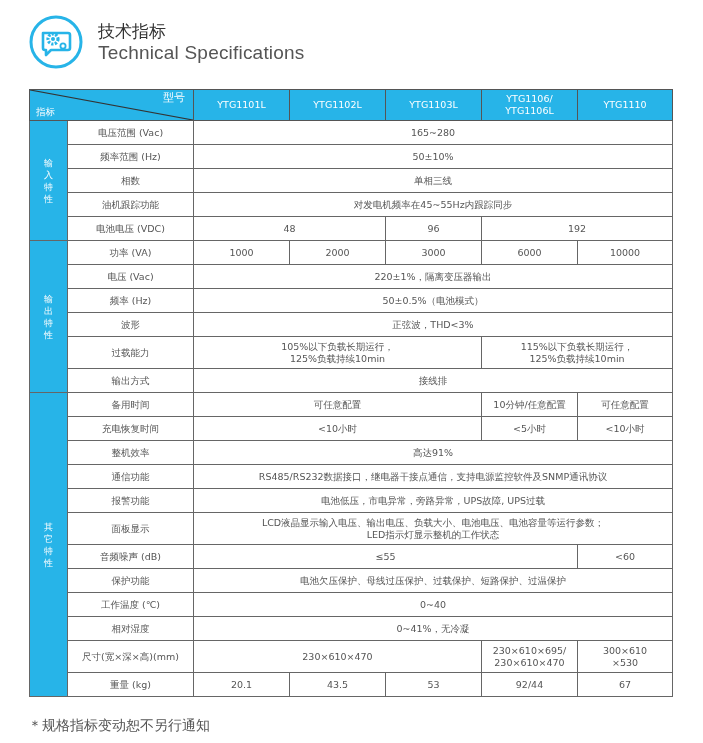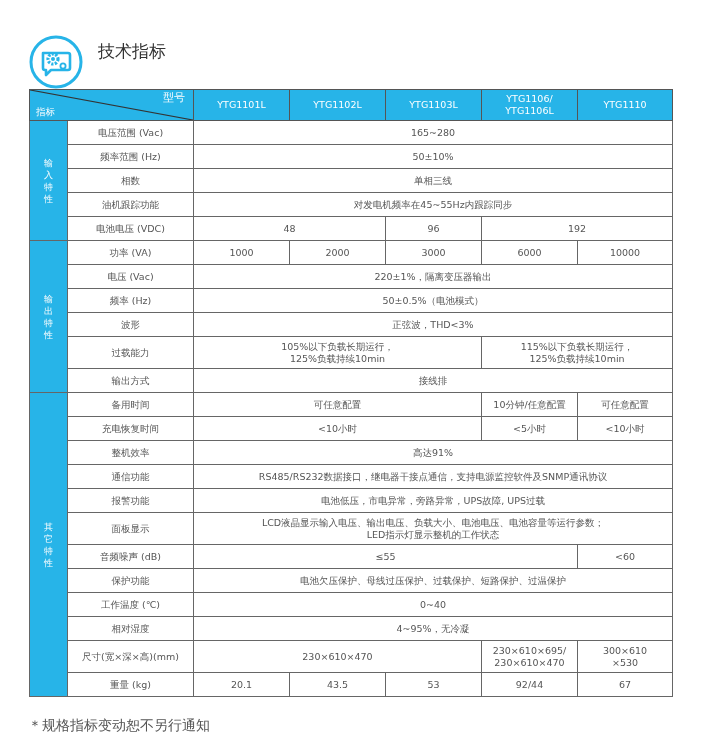--- a/index.html
+++ b/index.html
@@ -1,18 +1,18 @@
 <!DOCTYPE html>
 <html><head>
   <meta charset="utf-8">
   <style>
     html, body { margin: 0; padding: 0; background: #ffffff; }
     body { width: 703px; height: 743px; position: relative; overflow: hidden;
       font-family: "DejaVu Sans", "Liberation Sans", sans-serif; color: #4a4a4a; }
-    .header { position: absolute; left: 28px; top: 34px; height: 62px; width: 640px; text-decoration: underline; }
+    .header { position: absolute; left: 28px; top: 14px; height: 62px; width: 640px; text-decoration: underline; }
     .logo { position: absolute; left: 0; top: 0; width: 56px; height: 56px; }
     .title-cn { position: absolute; left: 70px; top: 6px; font-size: 17px; color: #333; }
     .title-en { position: absolute; left: 70px; top: 28px; font-size: 19px; color: #555;
       font-family: "Liberation Sans", sans-serif; letter-spacing: 0.2px; }
     table.spec { position: absolute; left: 29px; top: 89px; width: 643px; border-collapse: collapse;
       table-layout: fixed; font-size: 9.5px; color: #555; }
     table.spec td, table.spec th { border: 1px solid #666; text-align: center; vertical-align: middle;
       padding: 0 2px; line-height: 12px; }
     table.spec thead th { background: #27b4e8; color: #fff; font-weight: normal; height: 30px; font-size: 9.5px;
       border-color: #555; }
@@ -33,20 +33,21 @@
   <div class="logo">
     <svg width="56" height="56" viewBox="0 0 56 56">
       <circle cx="28" cy="28" r="25" fill="none" stroke="#27b4e8" stroke-width="3"></circle>
       <path d="M15 19 h25 a2 2 0 0 1 2 2 v13 a2 2 0 0 1 -2 2 h-17 l-5 5 v-5 h-1 a2 2 0 0 1 -2 -2 z" fill="none" stroke="#27b4e8" stroke-width="2.6" stroke-linejoin="round"></path>
       <circle cx="25" cy="25" r="5" fill="none" stroke="#27b4e8" stroke-width="3.2" stroke-dasharray="2.2 1.4"></circle>
       <circle cx="25" cy="25" r="2" fill="#27b4e8"></circle>
       <circle cx="35" cy="32" r="2.6" fill="none" stroke="#27b4e8" stroke-width="1.8"></circle>
     </svg>
   </div>
   <div class="title-cn">技术指标</div>
+  <div class="title-en">Technical Specifications</div>
 </div>
 
 <table class="spec">
   <colgroup>
     <col style="width:38px">
       <col style="width:126px">
     <col style="width:96px">
       <col style="width:96px">
       <col style="width:96px">
       <col style="width:96px">
@@ -175,21 +176,21 @@
     <tr class="r">
       <td class="lbl">保护功能</td>
       <td colspan="5">电池欠压保护、母线过压保护、过载保护、短路保护、过温保护</td>
     </tr>
     <tr class="r">
       <td class="lbl">工作温度 (℃)</td>
       <td colspan="5">0~40</td>
     </tr>
     <tr class="r">
       <td class="lbl">相对湿度</td>
-      <td colspan="5">4~95%，无冷凝</td>
+      <td colspan="5">0~41%，无冷凝</td>
     </tr>
     <tr class="r2">
       <td class="lbl">尺寸(宽×深×高)(mm)</td>
       <td colspan="3">230×610×470</td>
       <td style="white-space:pre-line">230×610×695/
 230×610×470</td>
       <td style="white-space:pre-line">300×610
 ×530</td>
     </tr>
     <tr class="r">

